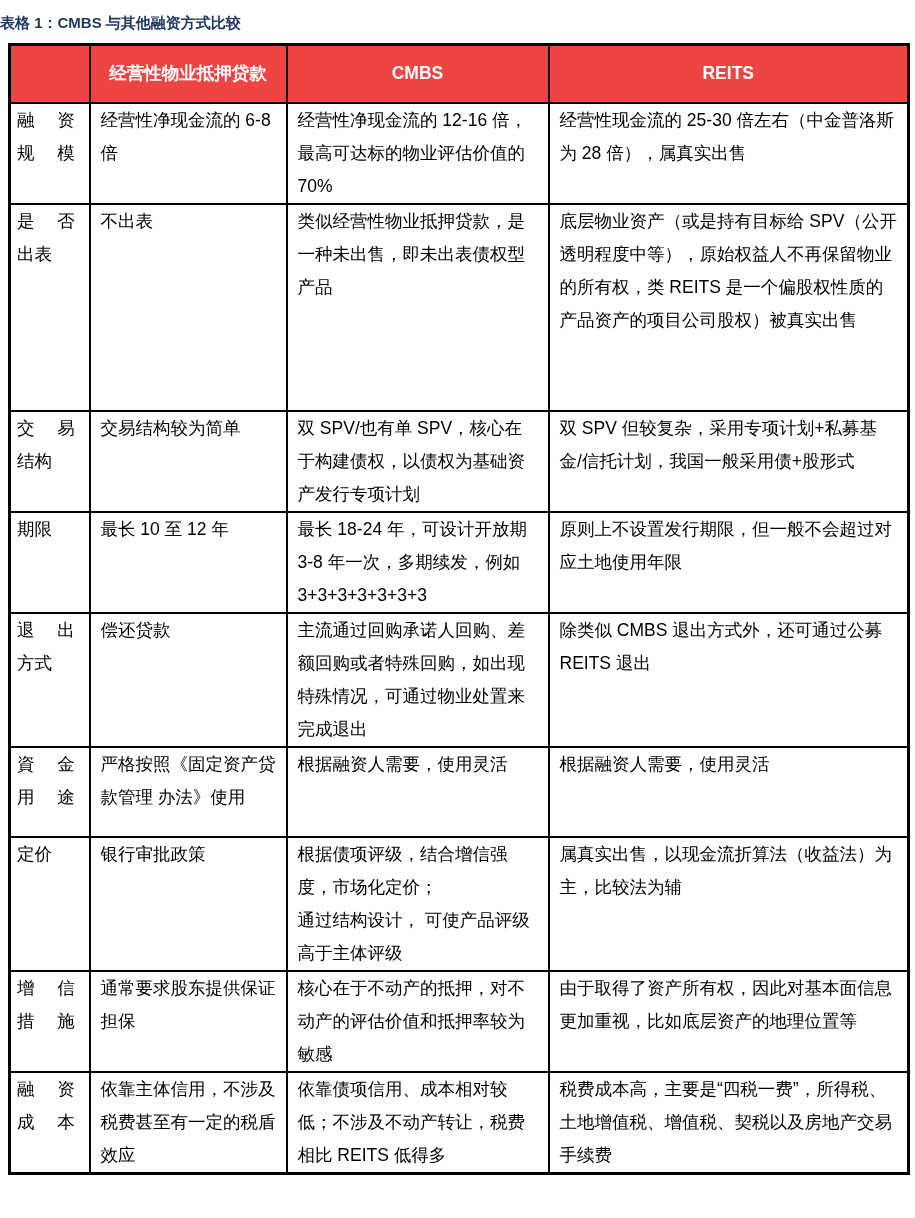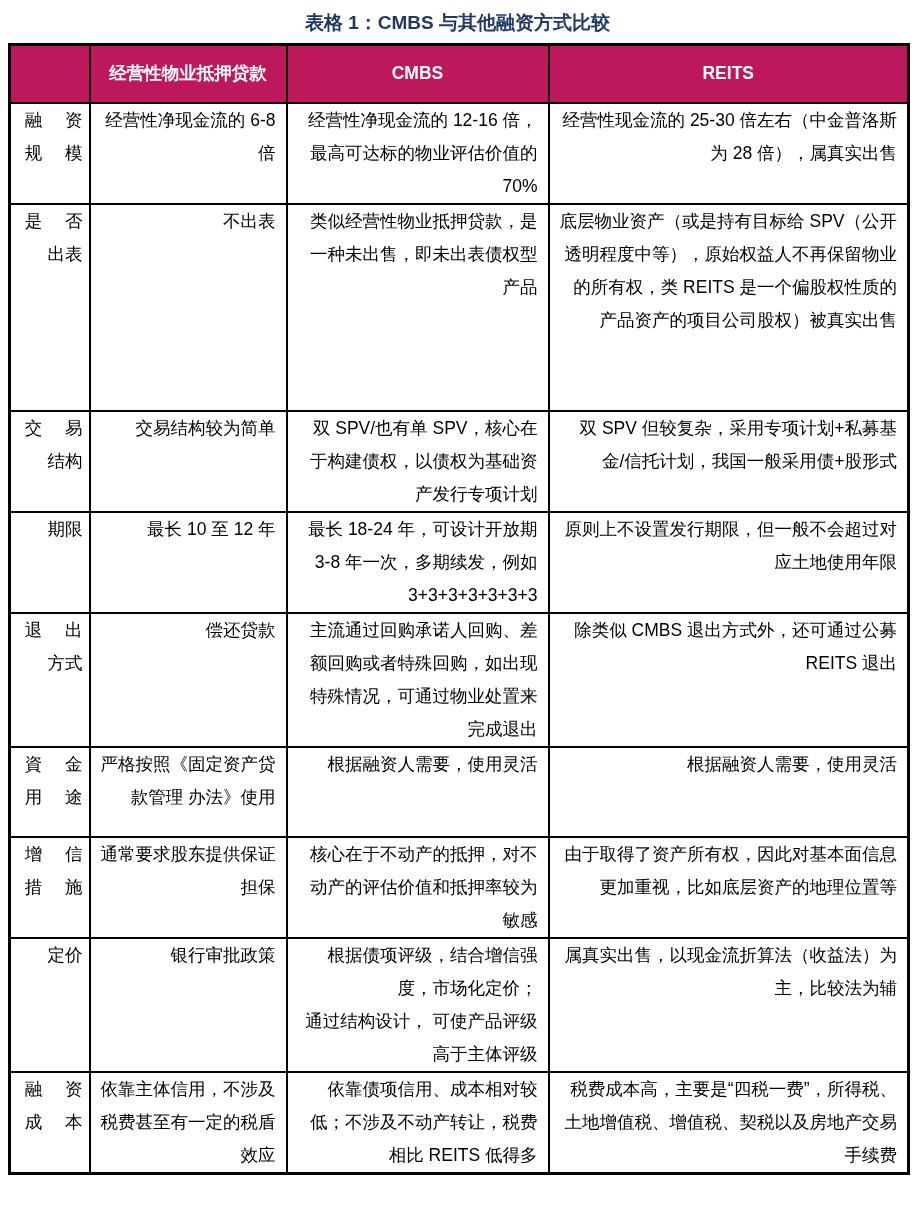--- a/index.html
+++ b/index.html
@@ -9,57 +9,57 @@
     width: 915px;
     font-family: "Liberation Sans", "DejaVu Sans", sans-serif;
     color: #000000;
   }
   .page {
     width: 915px;
     box-sizing: border-box;
     padding-top: 12px;
   }
   .title {
-    text-align: center;
+    text-align: left;
     font-weight: bold;
-    font-size: 19px;
+    font-size: 15px;
     line-height: 22px;
     color: #1F3864;
     margin: 0 0 9px 0;
   }
   table.cmp {
     border-collapse: collapse;
     table-layout: fixed;
     width: 899px;
     margin-left: 8px;
     border: 3px solid #000000;
   }
   table.cmp th, table.cmp td {
     border: 2px solid #000000;
     box-sizing: border-box;
     white-space: pre-line;
     overflow: hidden;
   }
   table.cmp th {
-    background: #be185d;
+    background: #ef4444;
     color: #ffffff;
     font-weight: bold;
     font-size: 17.5px;
     line-height: 27px;
     text-align: center;
     vertical-align: middle;
     padding: 2px 4px;
     height: 58px;
   }
   table.cmp td {
     font-size: 17.5px;
     line-height: 33px;
     vertical-align: top;
     padding: 0 10px 0 10px;
-    text-align: right;
+    text-align: left;
   }
   table.cmp td.label {
     padding: 0 6px 0 6px;
     word-spacing: 18px;
   }
 </style>
 </head>
 <body>
 
 <div class="page">
@@ -116,33 +116,33 @@
         <td>主流通过回购承诺人回购、差额回购或者特殊回购，如出现特殊情况，可通过物业处置来完成退出</td>
         <td>除类似 CMBS 退出方式外，还可通过公募 REITS 退出</td>
       </tr>
       <tr style="height:90px">
         <td class="label">資 金
 用 途</td>
         <td>严格按照《固定资产贷款管理 办法》使用</td>
         <td>根据融资人需要，使用灵活</td>
         <td>根据融资人需要，使用灵活</td>
       </tr>
+      <tr style="height:133px">
+        <td class="label">定价</td>
+        <td>银行审批政策</td>
+        <td>根据债项评级，结合增信强度，市场化定价；
+通过结构设计， 可使产品评级高于主体评级</td>
+        <td>属真实出售，以现金流折算法（收益法）为主，比较法为辅</td>
+      </tr>
       <tr style="height:100px">
         <td class="label">增 信
 措 施</td>
         <td>通常要求股东提供保证担保</td>
         <td>核心在于不动产的抵押，对不动产的评估价值和抵押率较为敏感</td>
         <td>由于取得了资产所有权，因此对基本面信息更加重视，比如底层资产的地理位置等</td>
-      </tr>
-      <tr style="height:133px">
-        <td class="label">定价</td>
-        <td>银行审批政策</td>
-        <td>根据债项评级，结合增信强度，市场化定价；
-通过结构设计， 可使产品评级高于主体评级</td>
-        <td>属真实出售，以现金流折算法（收益法）为主，比较法为辅</td>
       </tr>
       <tr style="height:98px">
         <td class="label">融 资
 成 本</td>
         <td>依靠主体信用，不涉及税费甚至有一定的税盾效应</td>
         <td>依靠债项信用、成本相对较低；不涉及不动产转让，税费相比 REITS 低得多</td>
         <td>税费成本高，主要是“四税一费”，所得税、土地增值税、增值税、契税以及房地产交易手续费</td>
       </tr>
     </tbody>
   </table>

